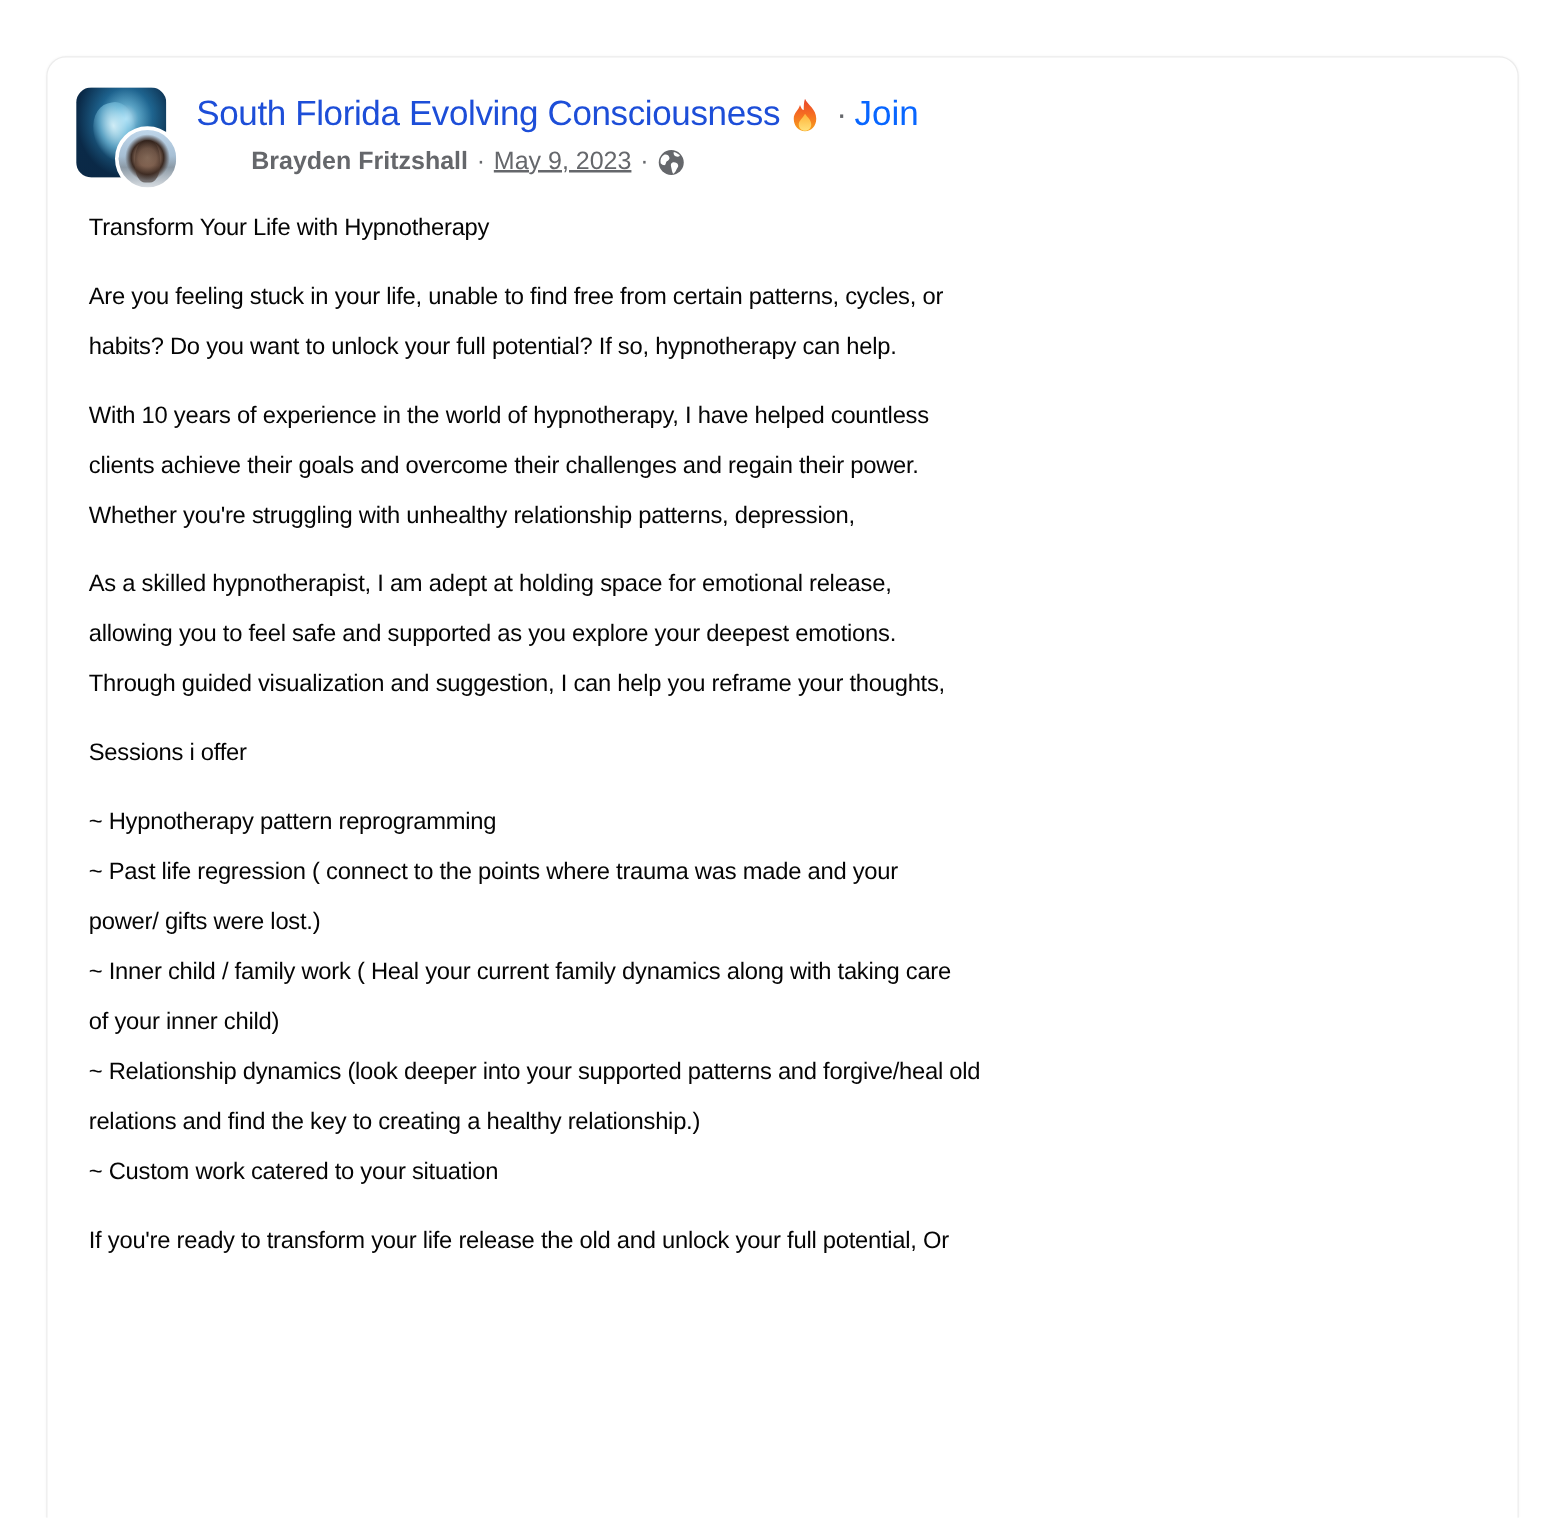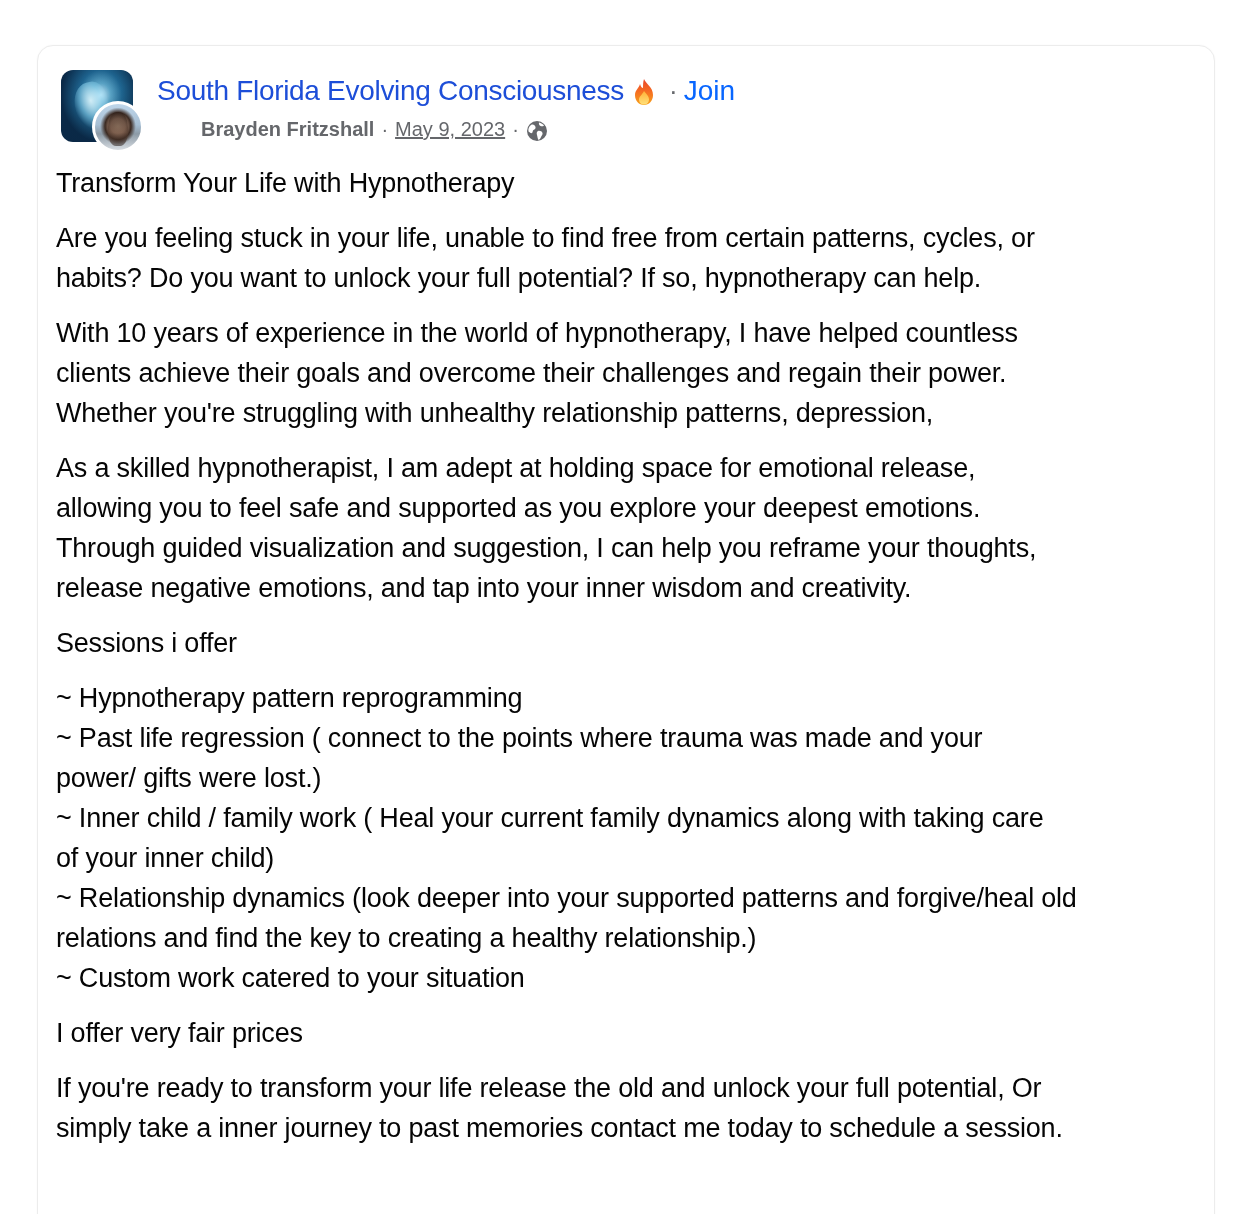--- a/index.html
+++ b/index.html
@@ -149,24 +149,24 @@
     }
     .globe-icon {
       width: 22px;
       height: 22px;
       display: inline-block;
       position: relative;
       top: 1px;
     }
     .body {
       position: absolute;
-      left: 18px;
+      left: 33px;
       top: 117px;
       width: 1140px;
-      font-size: 27px;
+      font-size: 19px;
       line-height: 40px;
       color: #050505;
       letter-spacing: -0.2px;
     }
     .body p {
       margin: 0 0 15px 0;
     }
     .body .line {
       display: block;
     }
@@ -231,36 +231,31 @@
     </p>
     <p>
       <span class="line">With 10 years of experience in the world of hypnotherapy, I have helped countless</span>
       <span class="line">clients achieve their goals and overcome their challenges and regain their power.</span>
       <span class="line">Whether you're struggling with unhealthy relationship patterns, depression,</span>
     </p>
     <p>
       <span class="line">As a skilled hypnotherapist, I am adept at holding space for emotional release,</span>
       <span class="line">allowing you to feel safe and supported as you explore your deepest emotions.</span>
       <span class="line">Through guided visualization and suggestion, I can help you reframe your thoughts,</span>
-      <span class="line">release negative emotions, and tap into your inner wisdom and creativity.</span>
     </p>
     <p>
       <span class="line">Sessions i offer</span>
     </p>
     <p>
       <span class="line">~ Hypnotherapy pattern reprogramming</span>
       <span class="line">~ Past life regression ( connect to  the points where trauma was made and your</span>
       <span class="line">power/ gifts were lost.)</span>
       <span class="line">~ Inner child / family work ( Heal your current family dynamics along with taking care</span>
       <span class="line">of your inner child)</span>
       <span class="line">~ Relationship dynamics (look deeper into your supported patterns and forgive/heal old</span>
       <span class="line">relations and find the key to creating a healthy relationship.)</span>
       <span class="line">~ Custom work catered to your situation</span>
     </p>
     <p>
-      <span class="line">I offer very fair prices</span>
-    </p>
-    <p>
       <span class="line">If you're ready to transform your life release the old and unlock your full potential, Or</span>
-      <span class="line">simply take a inner journey to past memories contact me today to schedule a session.</span>
     </p>
   </div>
 </div>
 
 </body></html>

